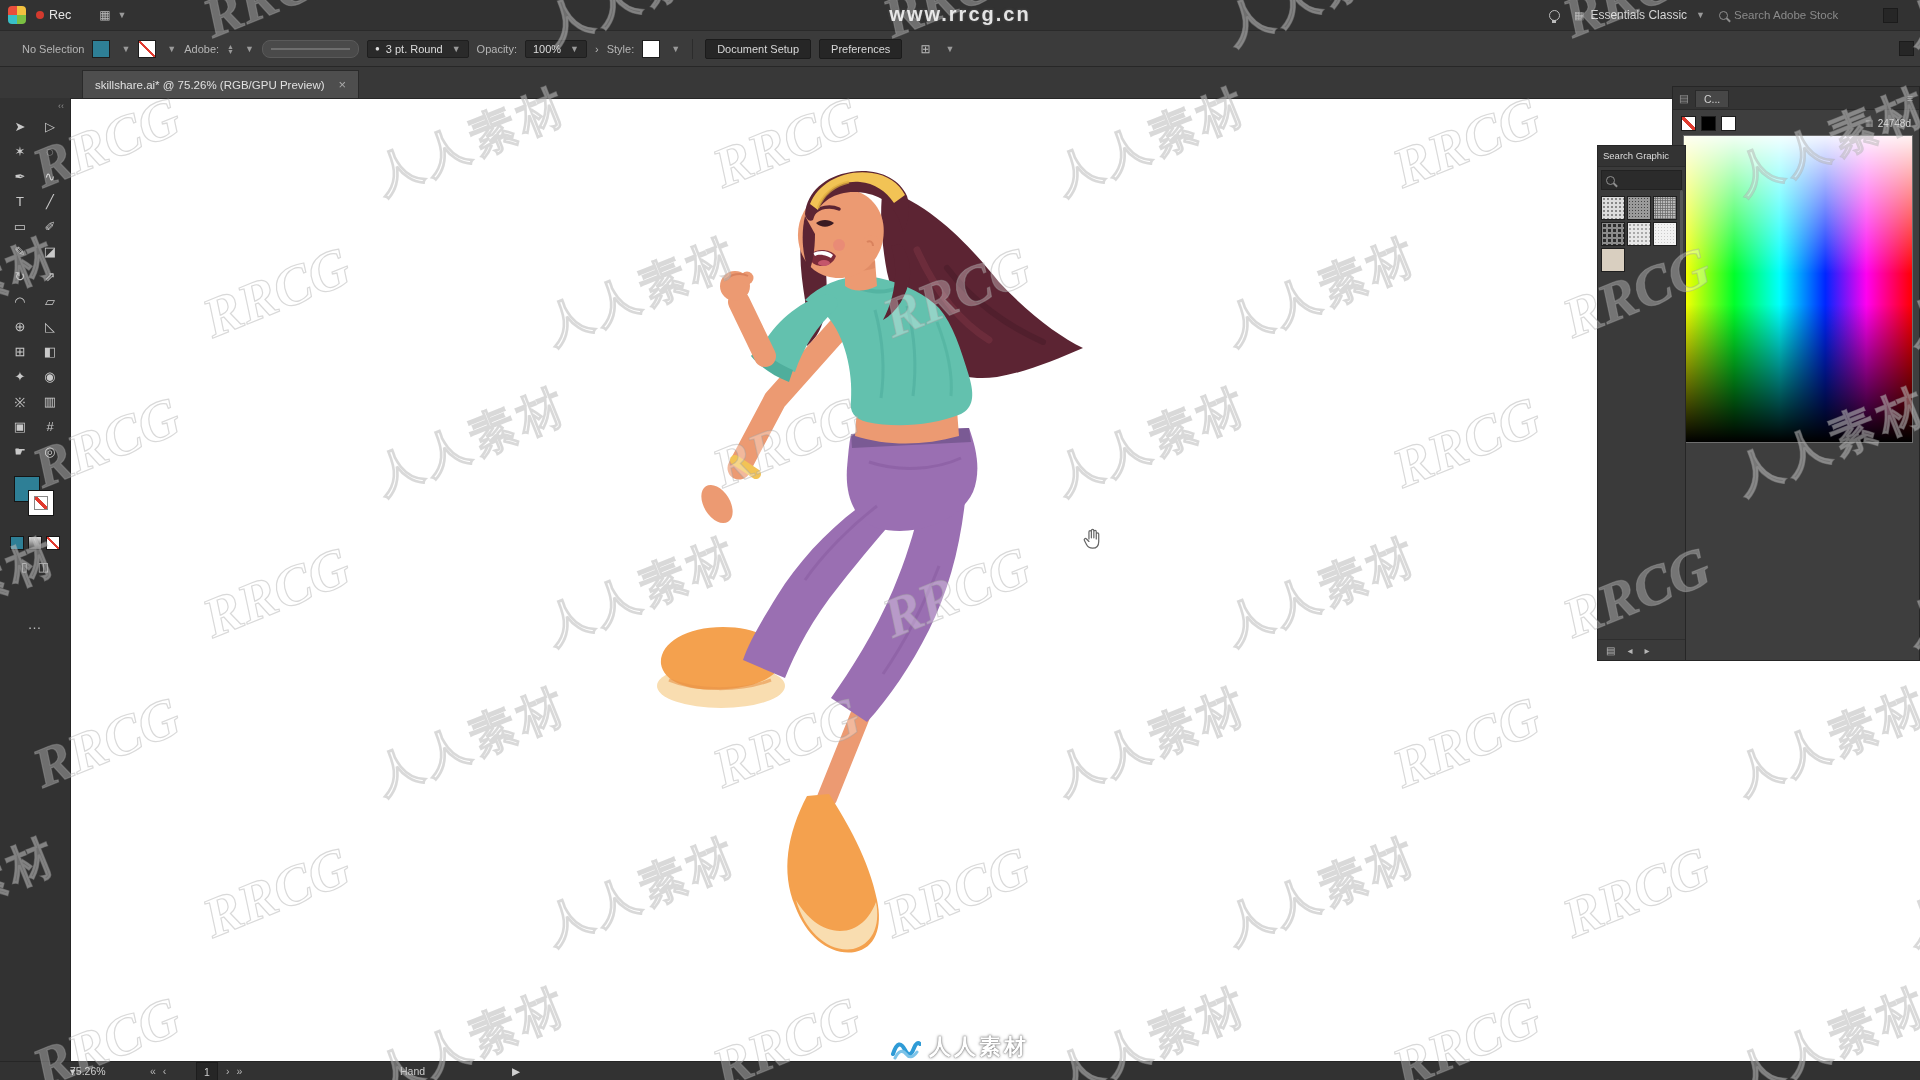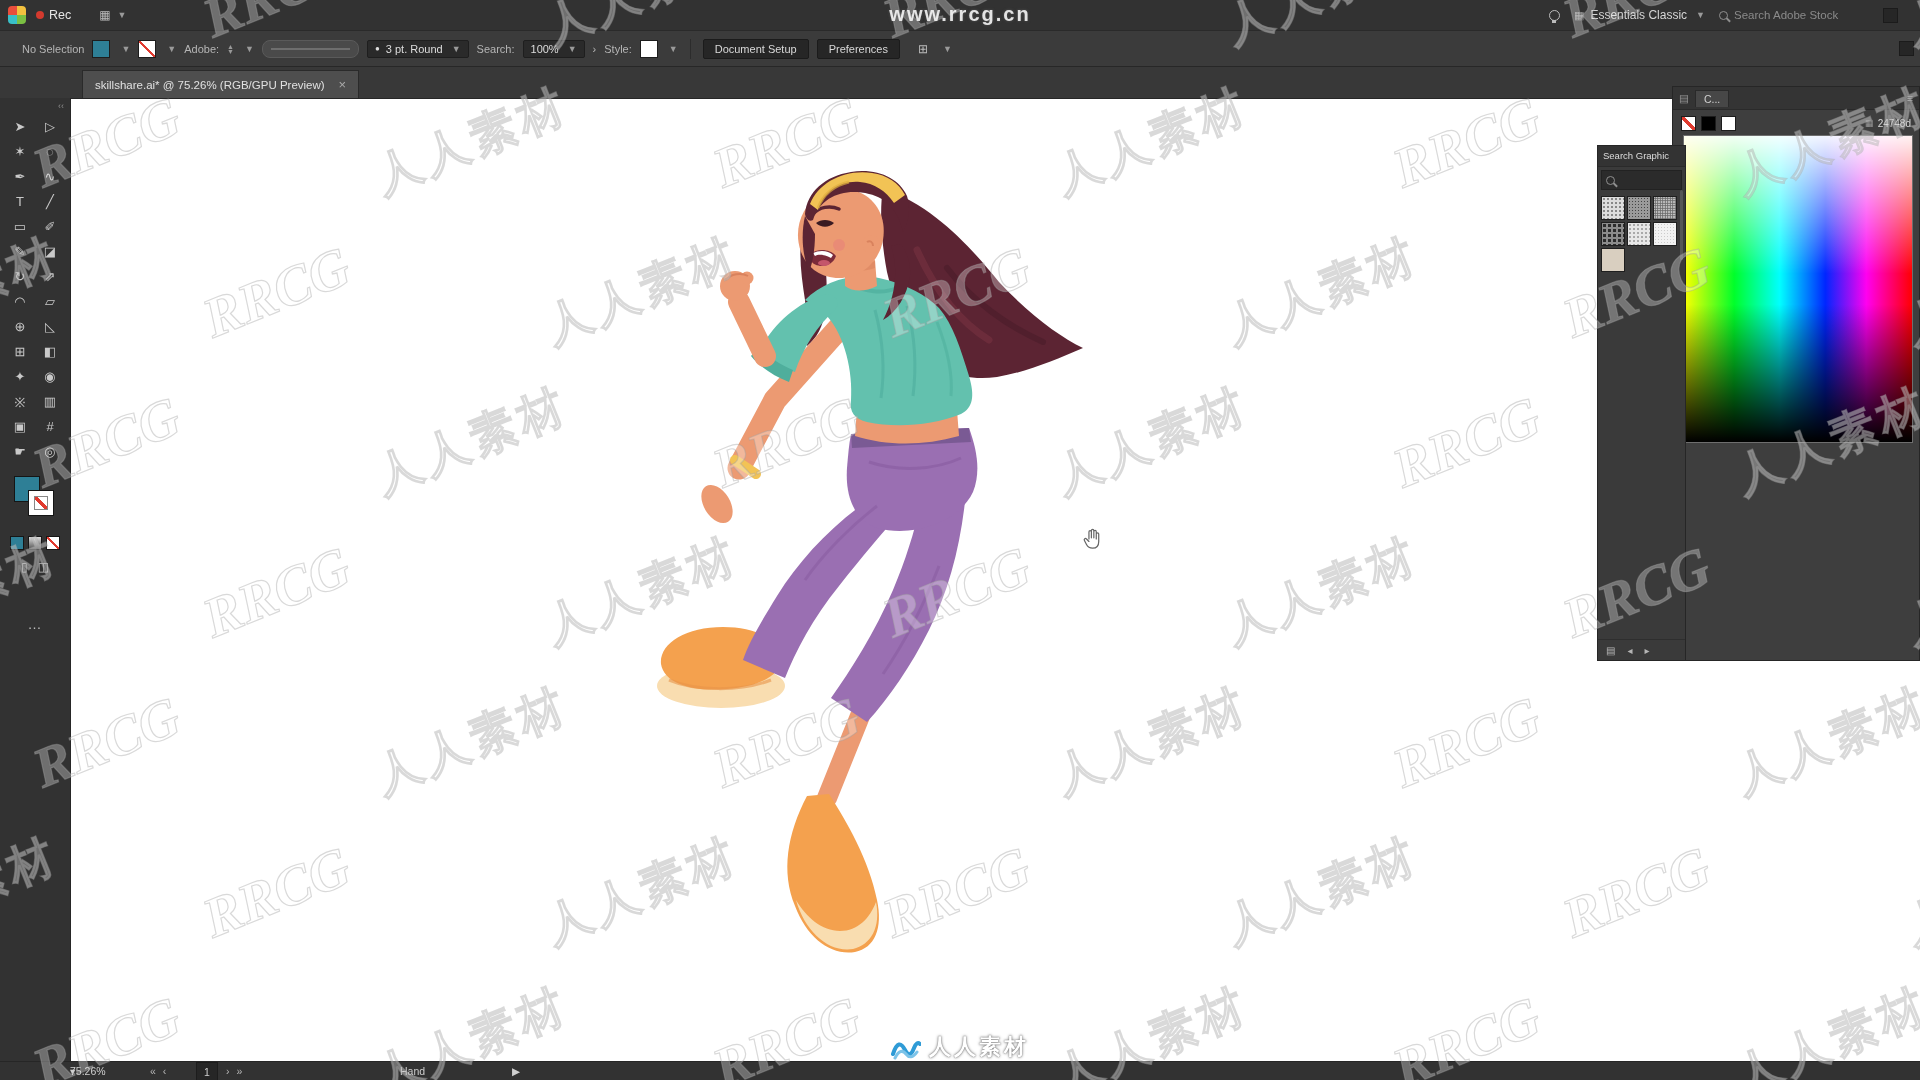--- a/index.html
+++ b/index.html
@@ -256,21 +256,21 @@
         <span>▲</span>
         <span>▼</span>
       </span>
     <span class="caret">▼</span>
     <span class="cb-disabled"></span>
     <span class="cb-field">
       <span class="dot">●</span>
       <span>3 pt. Round</span>
       <span class="caret">▼</span>
     </span>
-    <span class="cb-label">Search:</span>
+    <span class="cb-label">Opacity:</span>
     <span class="cb-field">
       <span>100%</span>
       <span class="caret">▼</span>
     </span>
     <span class="cb-label">›</span>
     <span class="cb-label">Style:</span>
     <span class="cb-swatch" style="background:#fff;"></span>
     <span class="caret">▼</span>
     <span class="sep"></span>
     <button class="cb-btn">Document Setup</button>

